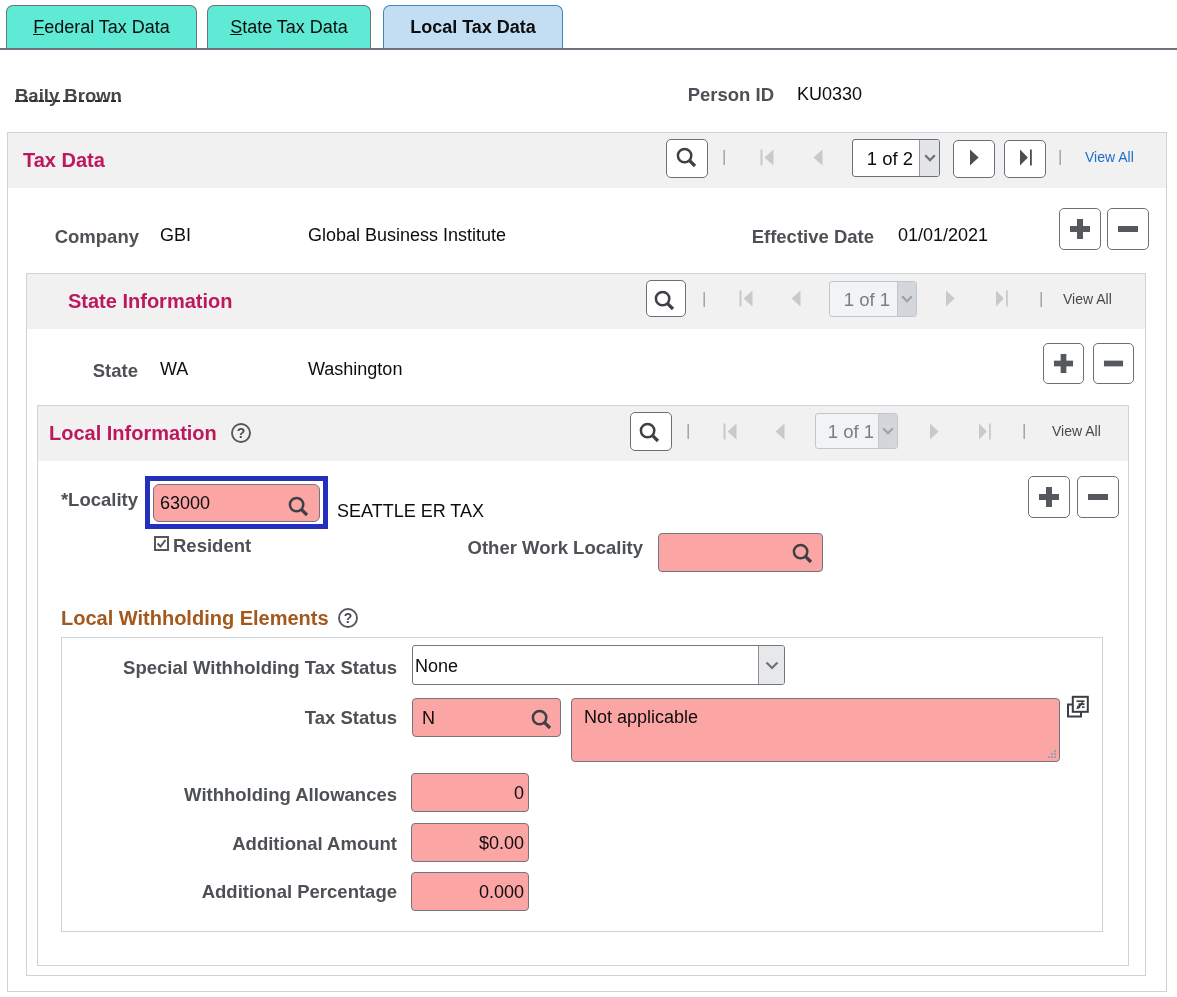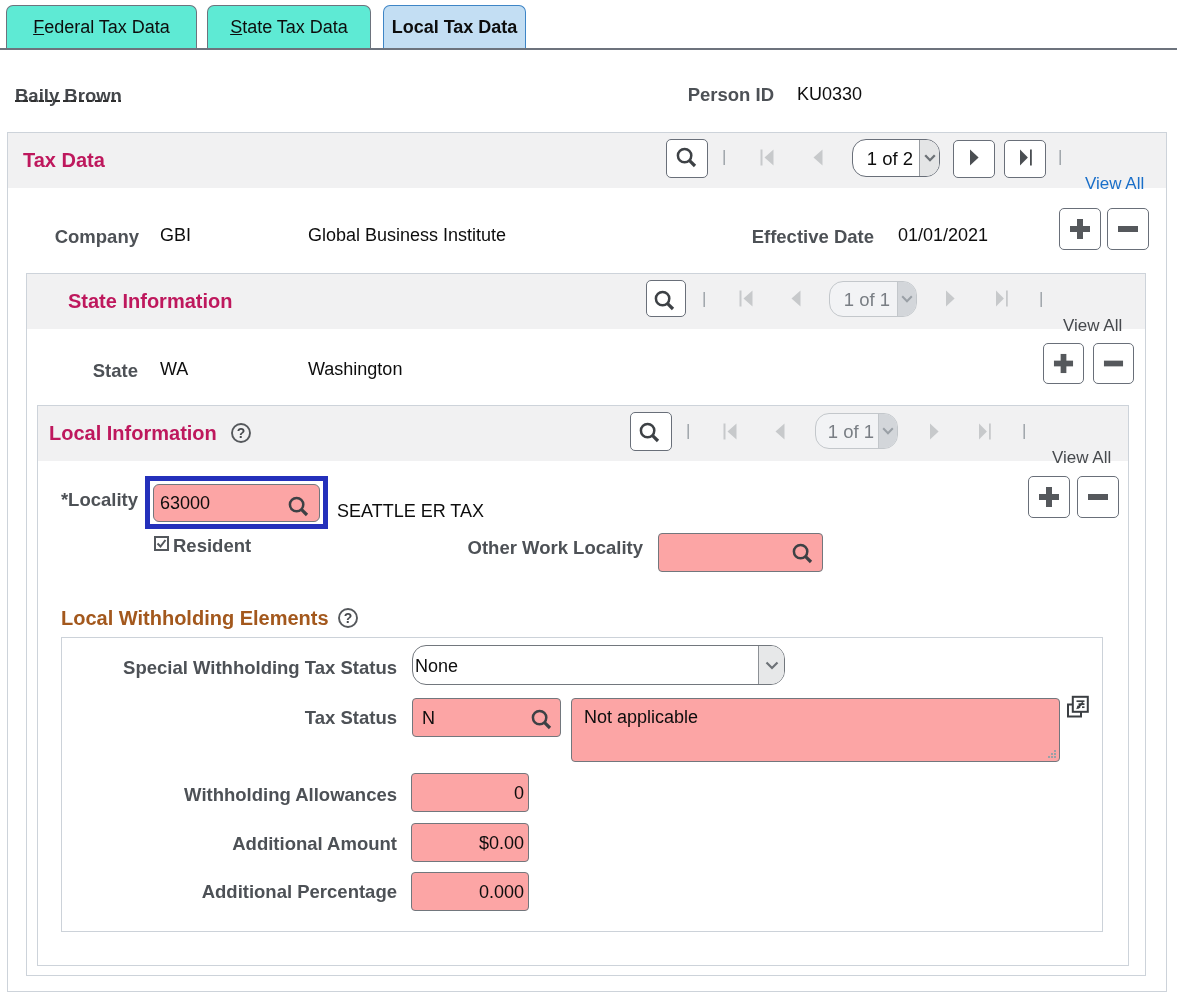--- a/index.html
+++ b/index.html
@@ -8,42 +8,42 @@
 #page { position:relative; width:1177px; height:997px; overflow:hidden; background:#fff; }
 .abs { position:absolute; }
 .lbl { font-size:18.5px; font-weight:bold; color:#4d5156; white-space:nowrap; }
 .val { font-size:18px; color:#0d0d0d; white-space:nowrap; }
 .rt { text-align:right; }
 .gbox { position:absolute; border:1px solid #cdd3da; background:#fff; }
 .gbar { position:absolute; background:#f1f1f2; left:0; right:0; top:0; height:55px; }
 .gtitle { font-size:20px; font-weight:bold; color:#be185d; white-space:nowrap; }
 .btn { position:absolute; background:#fff; border:1px solid #696f79; border-radius:5px; }
 .sep { position:absolute; font-size:17px; color:#9aa0a6; }
-.valink { position:absolute; font-size:17px; white-space:nowrap;margin-top:25px; }
-.selbox { position:absolute; background:#fff; border:1px solid #696f79; border-radius:14px; overflow:hidden; }
+.valink { position:absolute; font-size:14px; white-space:nowrap; }
+.selbox { position:absolute; background:#fff; border:1px solid #696f79; border-radius:3px; overflow:hidden; }
 .selbox .txt { position:absolute; left:0; top:0; bottom:0; font-size:18.5px; color:#0d0d0d; display:flex; align-items:center; justify-content:center; padding-top:2px; }
 .selbox .chev { position:absolute; right:0; top:0; bottom:0; width:27px; background:#e4e5e6; border-left:1px solid #989ca1; display:flex; align-items:center; justify-content:center; }
 .inp { position:absolute; background:#fca5a5; border:1px solid #72777d; border-radius:4px; font-size:18px; color:#0d0d0d; }
 .inp .t { position:absolute; left:9px; top:50%; transform:translateY(-50%); }
 .inp .tr { position:absolute; right:4px; top:50%; transform:translateY(-50%); }
 .tab { position:absolute; top:5px; height:44px; background:#5eead4; border:1px solid #6d737d; border-bottom:none; border-radius:7px 7px 0 0; font-size:18px; color:#0d0d0d; display:flex; align-items:center; justify-content:center; white-space:nowrap; }
 .tab.active { background:#c3def3; border-color:#3e85c6; font-weight:bold; }
 .ak { text-decoration:underline; }
 </style>
 </head>
 <body>
 <div id="page">
 
   <div class="tab" style="left:6px; width:191px;">
       <span><span class="ak">F</span>ederal Tax Data</span>
     </div>
   <div class="tab" style="left:207px; width:164px;">
       <span><span class="ak">S</span>tate Tax Data</span>
     </div>
-  <div class="tab active" style="left:383px; width:143px;">
+  <div class="tab active" style="left:383px; width:180px;">
       <span>Local Tax Data</span>
     </div>
   <div class="abs" style="left:0; top:48px; width:1177px; height:2px; background:#6d737d;"></div>
 
   <div class="abs" style="left:15px; top:79px; font-size:18.5px; font-weight:bold; color:#44474b;margin-top:6px;">Baily Brown</div>
   <div class="abs" style="left:15px; top:100px; width:106px; height:2px; background:repeating-linear-gradient(90deg,#2e2e2e 0 5px,rgba(0,0,0,0) 5px 8px);"></div>
   <div class="abs lbl rt" style="left:600px; top:84px; width:174px;">Person ID</div>
   <div class="abs val" style="left:797px; top:84px;">KU0330</div>
 
   <div class="gbox" style="left:7px; top:132px; width:1160px; height:860px;">

